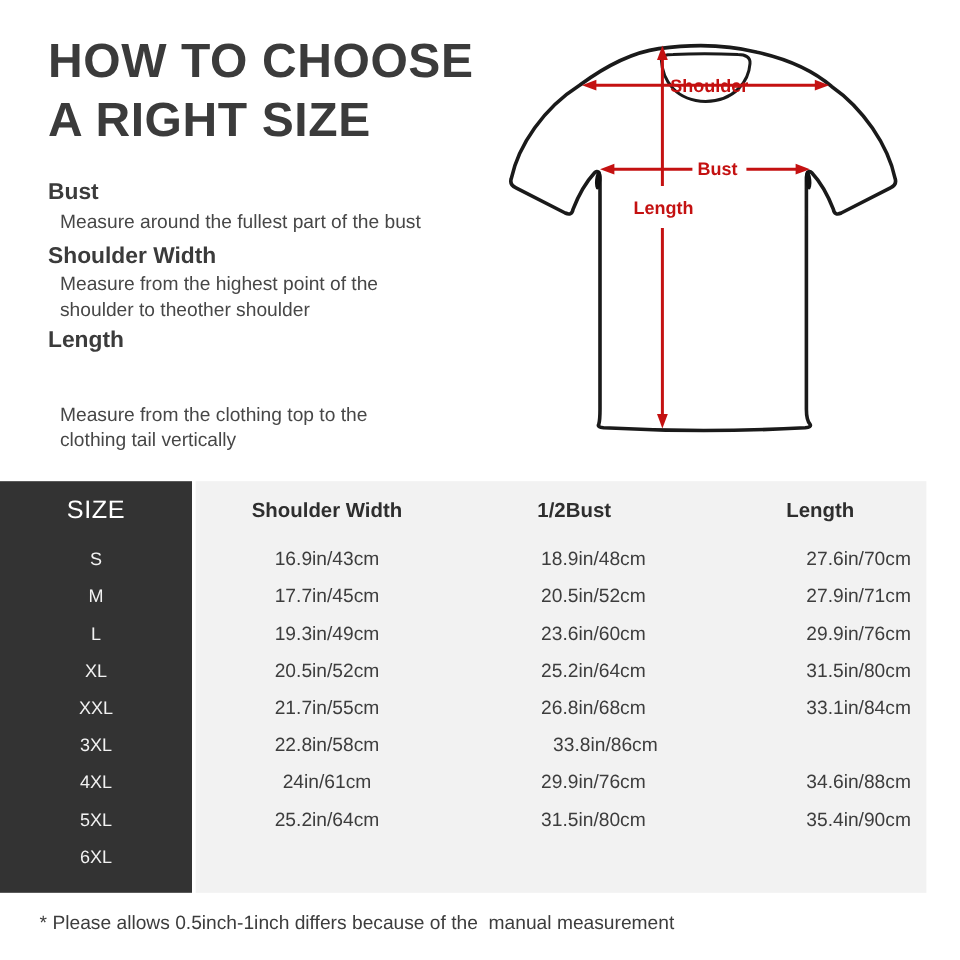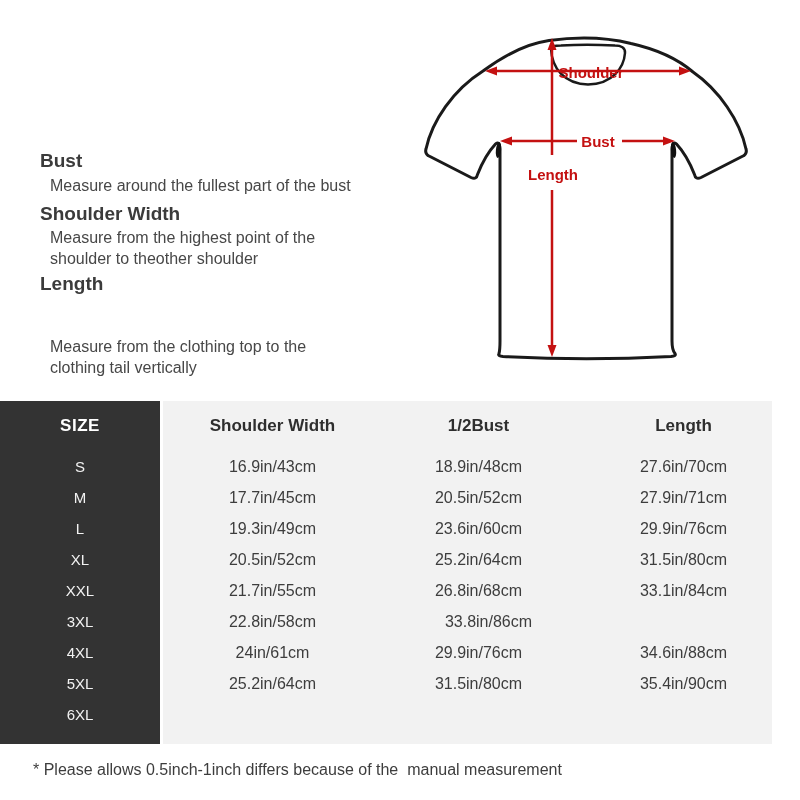--- a/index.html
+++ b/index.html
@@ -28,33 +28,33 @@
   .mlabel-bust { left:598px; top:141px; }
   .mlabel-length { left:553px; top:174px; }
 
   .size-table { position:absolute; left:0; top:401px; width:772px; height:343px; }
   .size-col {
     position:absolute; left:0; top:0; width:160px; height:343px;
     background:#333333;
   }
   .size-head {
     height:50px; display:flex; align-items:center; justify-content:center;
-    color:#ffffff; font-weight:bold; font-size:17px; letter-spacing:0.5px;
+    color:#ffffff; font-weight:normal; font-size:21px; letter-spacing:0.5px;
   }
   .size-cell {
     height:31px; display:flex; align-items:center; justify-content:center;
     color:#f2f2f2; font-size:15px;
   }
   .grid-area {
     position:absolute; left:163px; top:0; width:609px; height:343px;
     background:#f2f2f2;
   }
   .head-row, .data-row { display:grid; grid-template-columns:219px 193px 197px; }
   .head-row { height:50px; }
-  .data-row { height:31px; }
+  .data-row { height:31px;gap:16px; }
   .head-cell {
     display:flex; align-items:center; justify-content:center;
     font-weight:bold; font-size:17px; color:#2e2e2e;
   }
   .cell {
     display:flex; align-items:center; justify-content:center;
     font-size:16px; color:#3d3d3d;
   }
   .head-cell.c2, .cell.c2 { padding-left:20px; }
 
@@ -124,20 +124,24 @@
       <line x1="552" y1="190" x2="552" y2="349" stroke-width="2.5"></line>
       <polygon points="552,38 547.5,50 556.5,50" stroke="none"></polygon>
       <polygon points="552,357 547.5,345 556.5,345" stroke="none"></polygon>
     </g>
   </svg>
 
   <div class="mlabel mlabel-shoulder">Shoulder</div>
   <div class="mlabel mlabel-bust">Bust</div>
   <div class="mlabel mlabel-length">Length</div>
 
+  <h1 class="title">
+    <span>HOW TO CHOOSE</span><br>
+    <span>A RIGHT SIZE</span>
+  </h1>
 
   <h2 class="sec-h h-bust">Bust</h2>
   <p class="sec-p p-bust">
     <span>Measure around the fullest part of the bust</span>
   </p>
 
   <h2 class="sec-h h-shoulder">Shoulder Width</h2>
   <p class="sec-p p-shoulder">
     <span>Measure from the highest point of the</span><br>
     <span>shoulder to theother shoulder</span>

